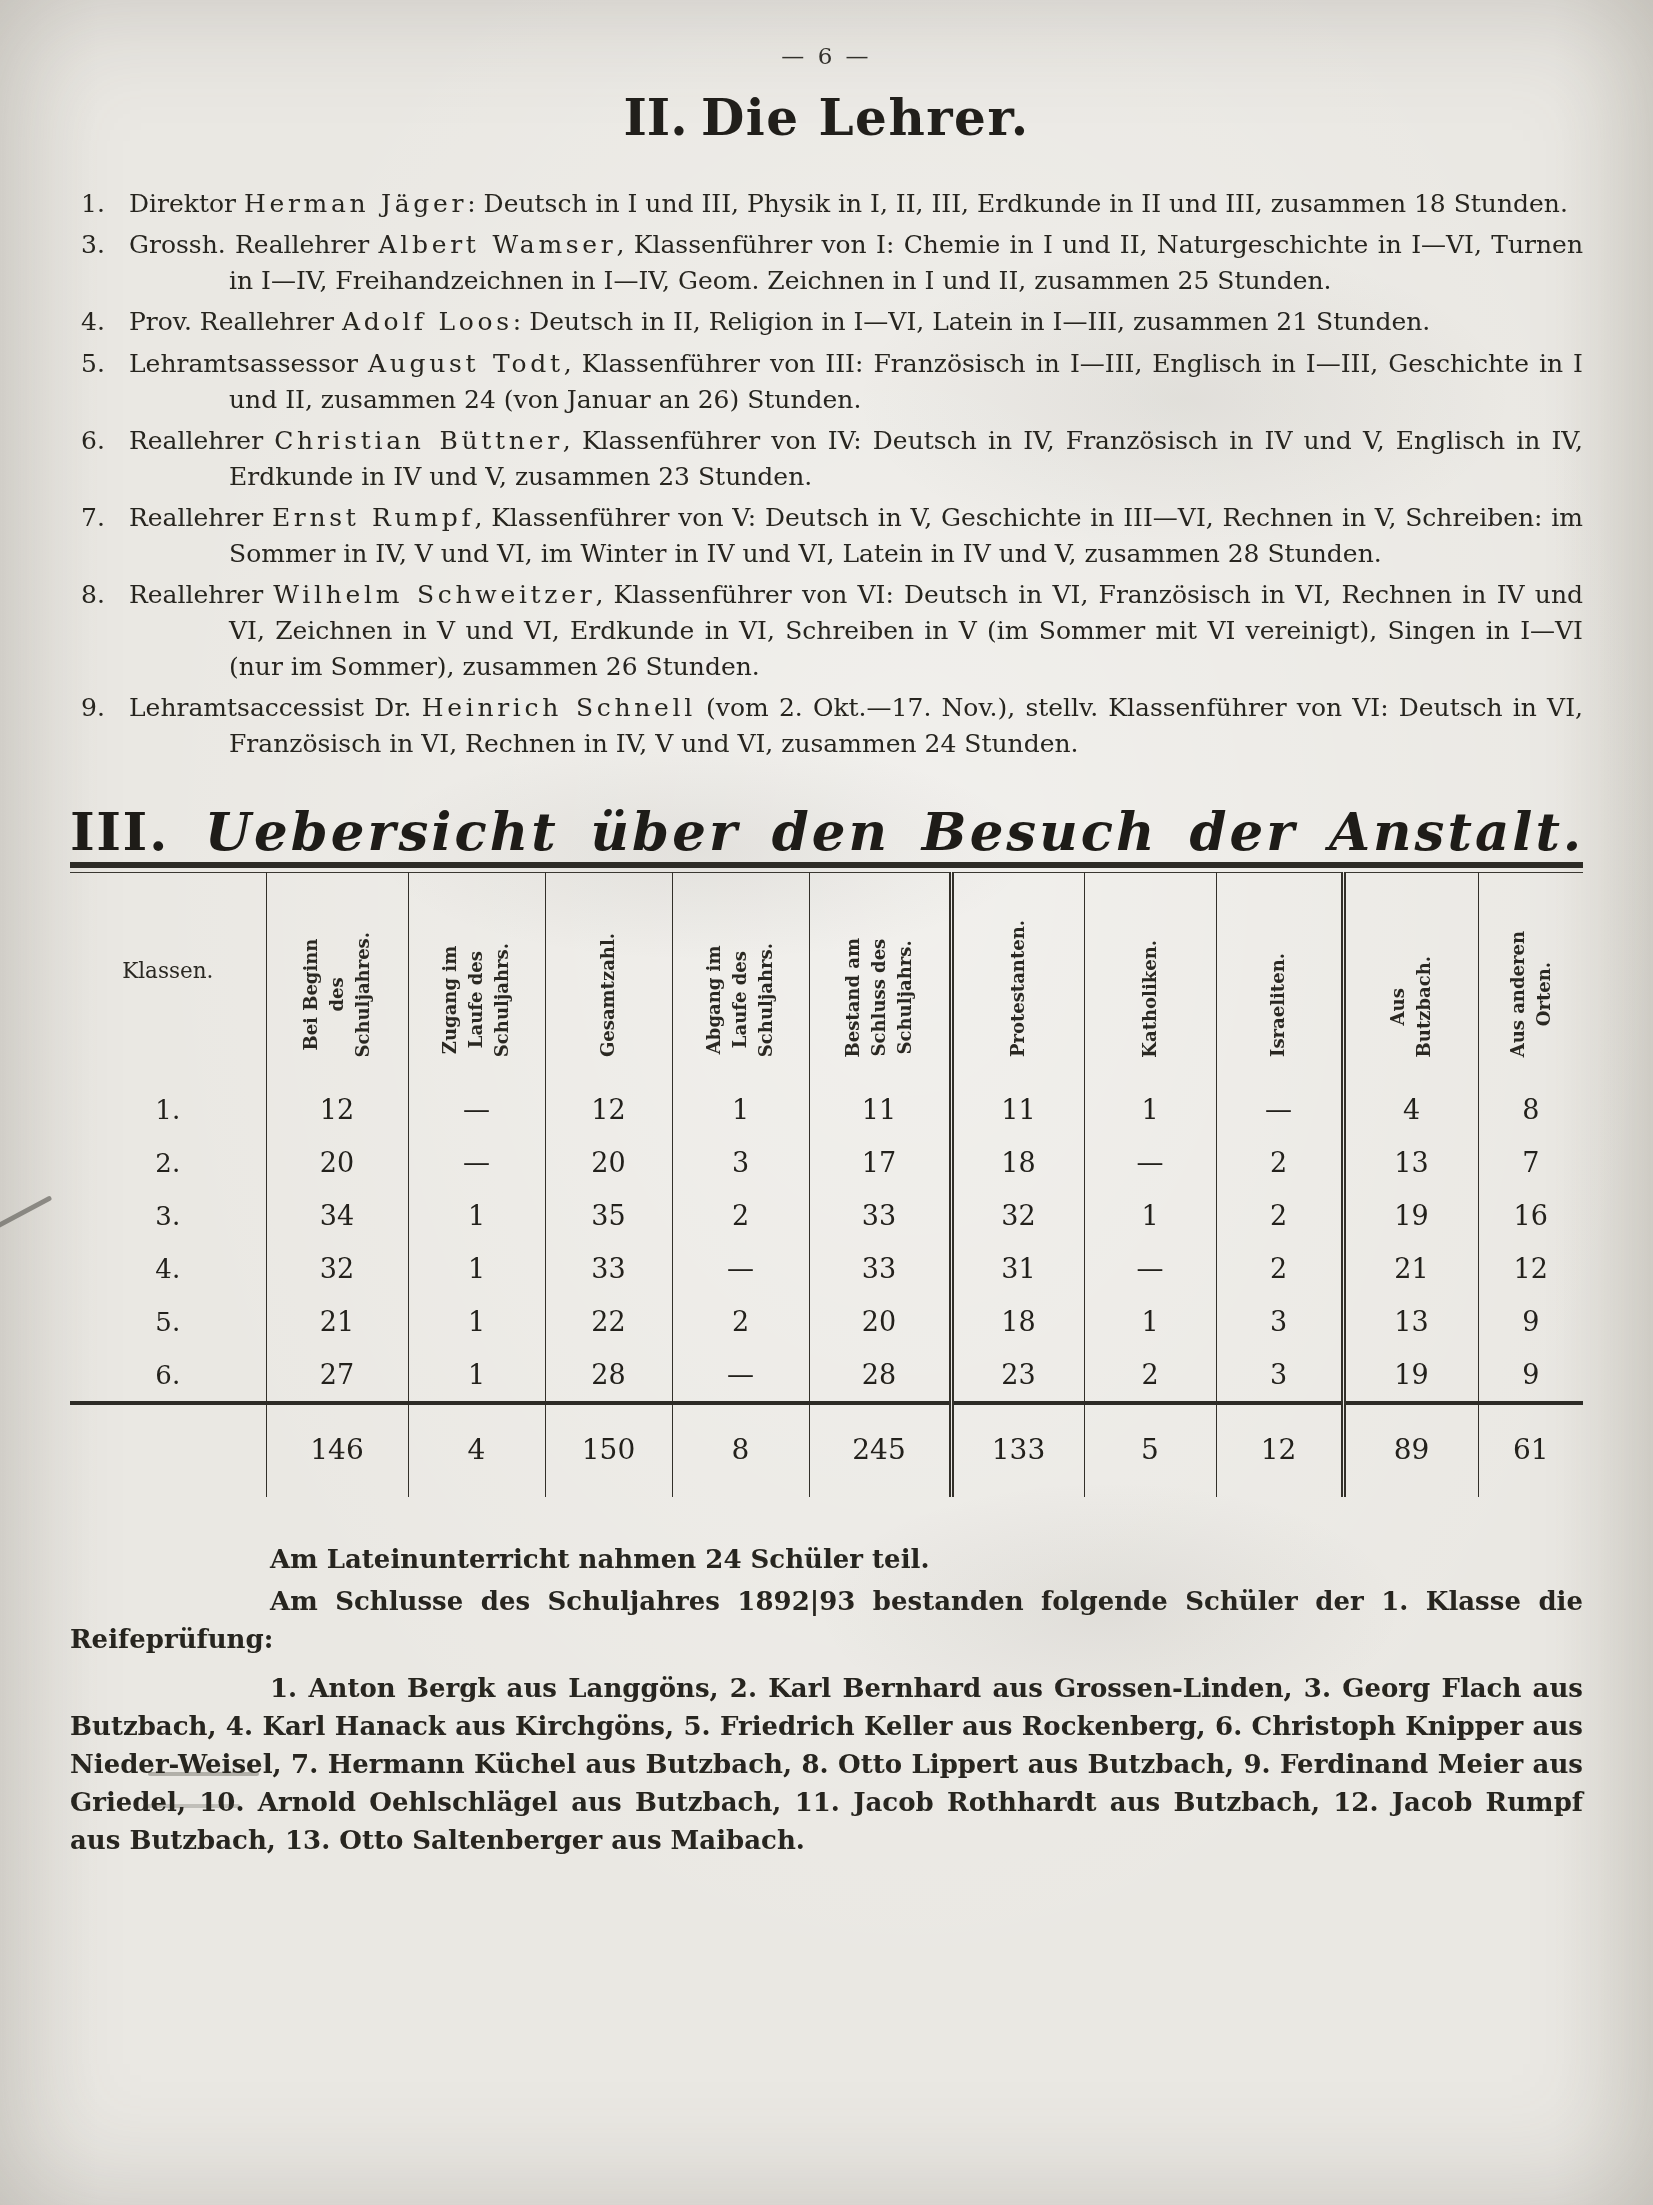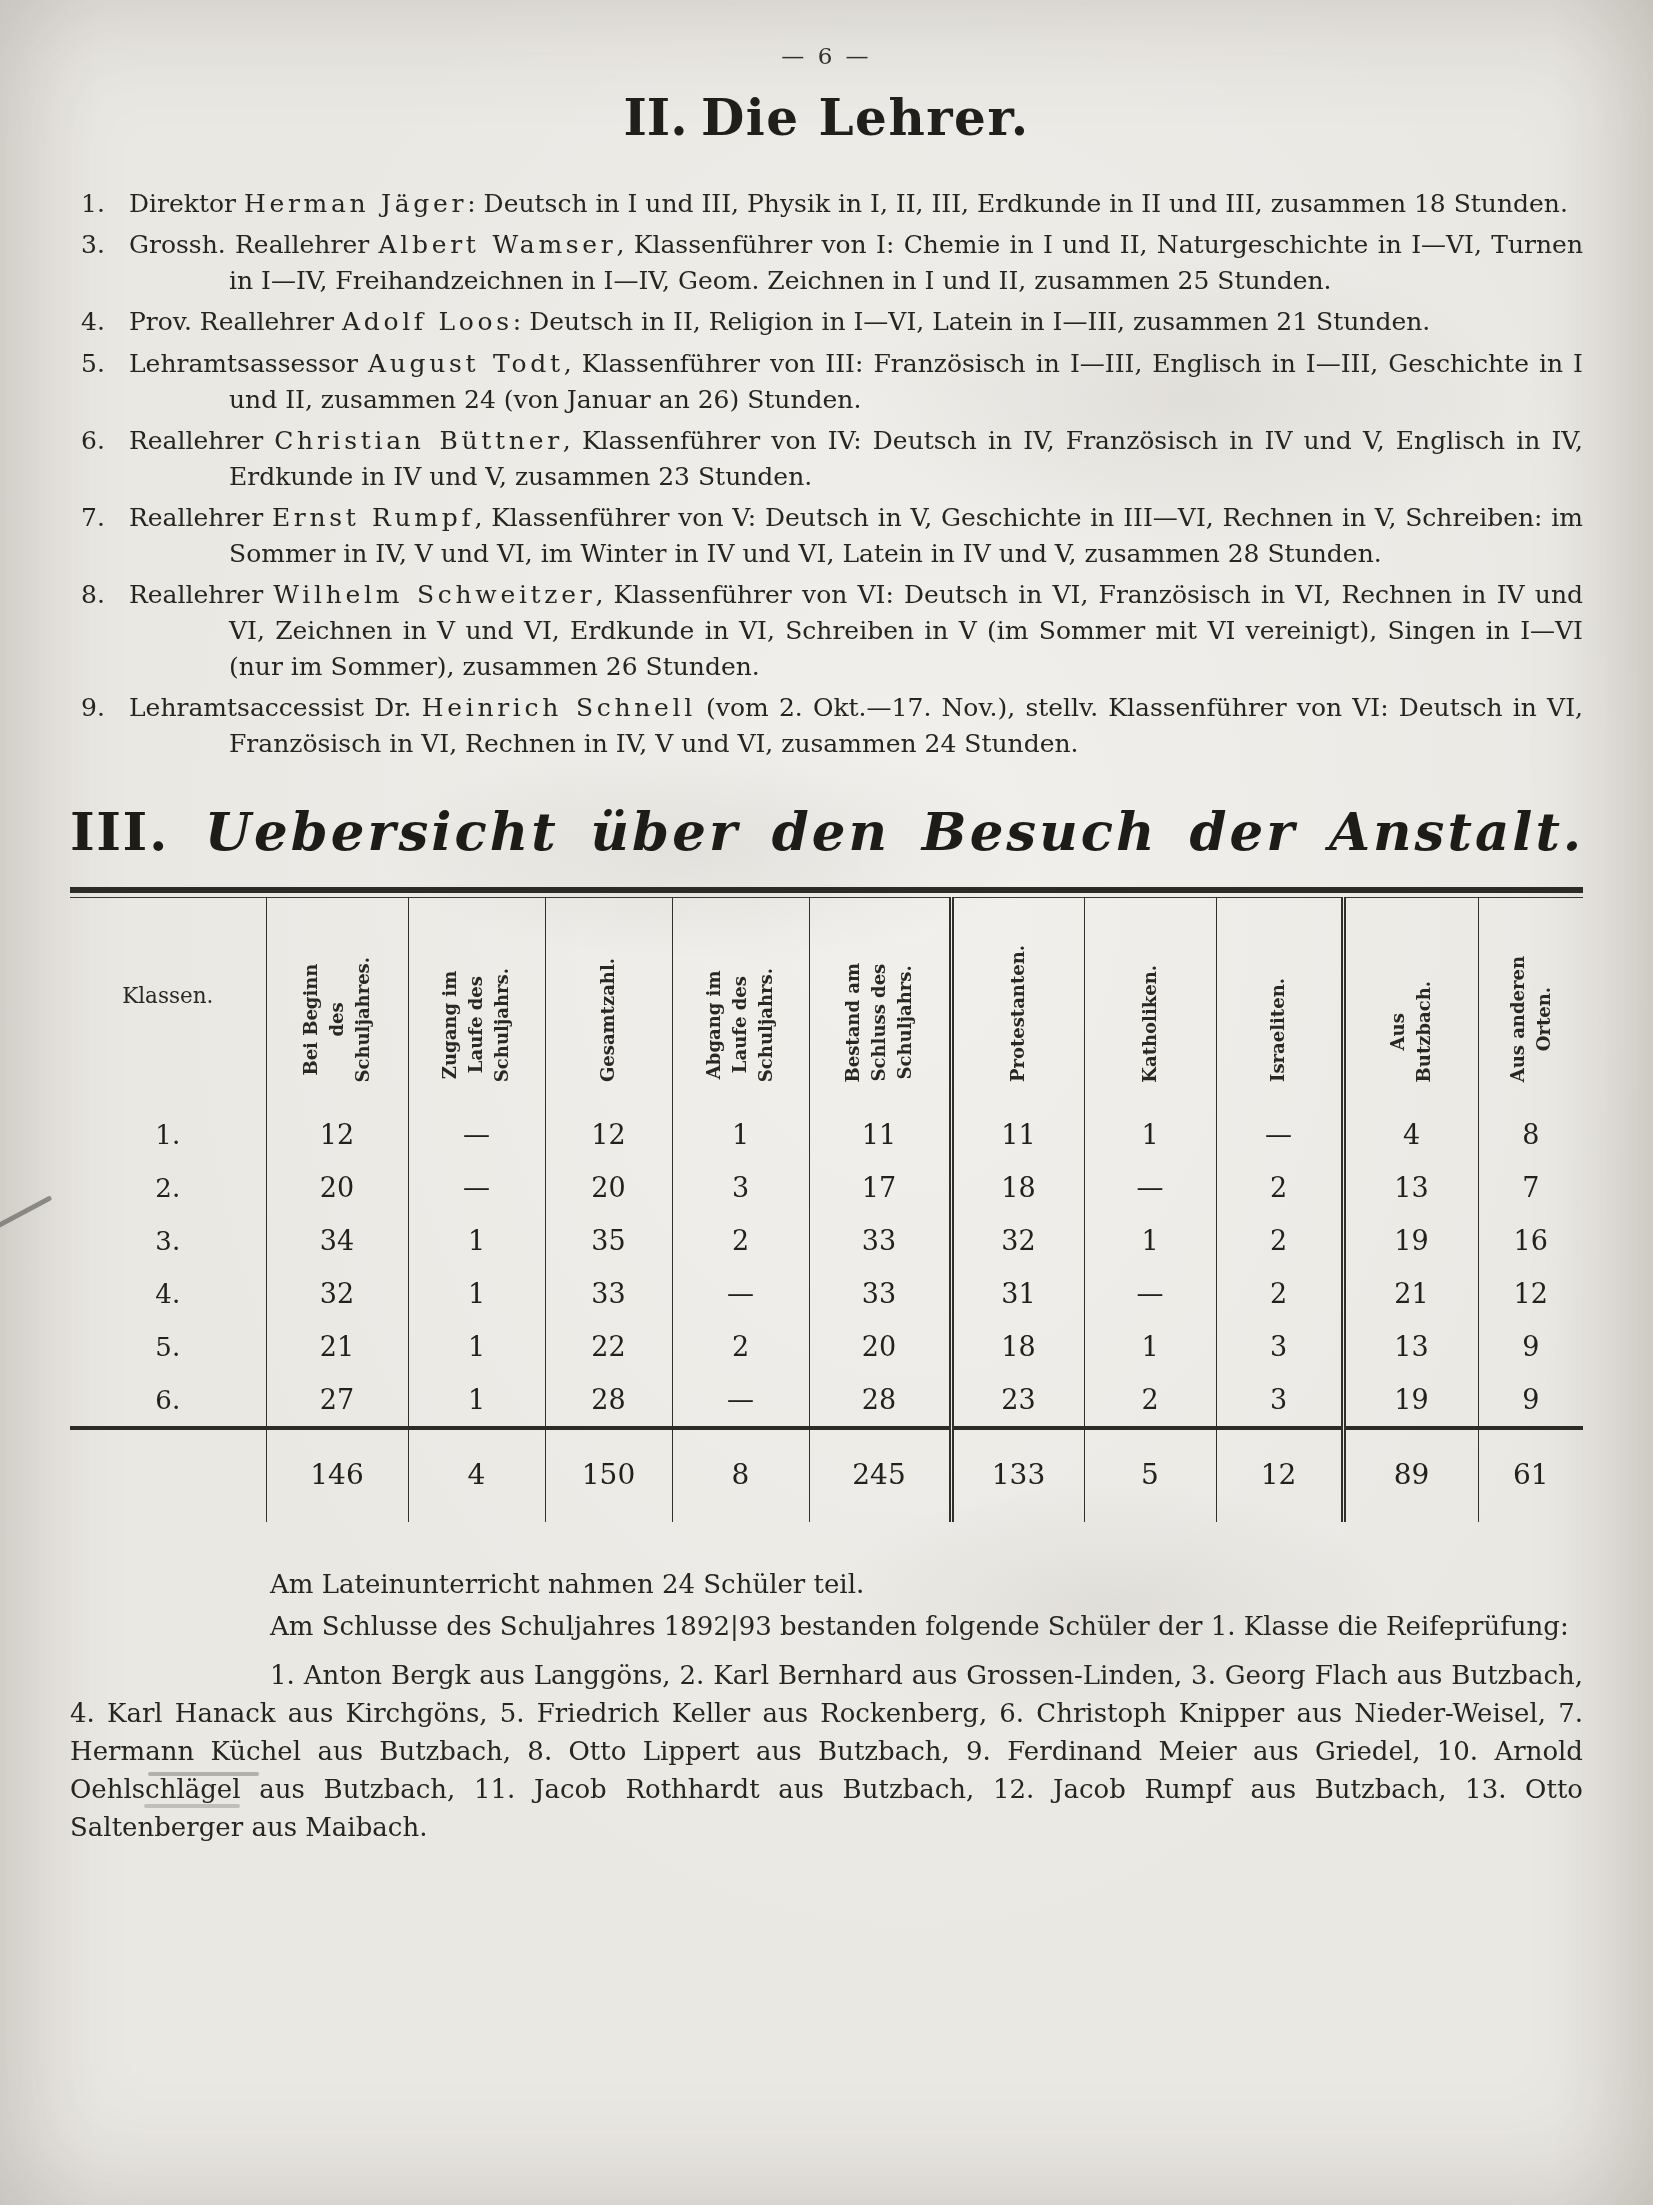--- a/index.html
+++ b/index.html
@@ -54,21 +54,20 @@
     margin-top: 38px;
     font-size: 53px;
     font-weight: bold;
     color: #1e1c18;
     white-space: nowrap;
   }
   .h-section3 .roman { font-style: normal; margin-right: 36px; letter-spacing: 1.5px; }
   .h-section3 .frak  { font-style: italic; letter-spacing: 3px; word-spacing: 10.4px; }
 
   .table-wrap {
-    margin-top: 25px;
     border-top: 6.7px solid #2d2b26;
     padding-top: 3.7px;
   }
   table.besuch {
     border-collapse: collapse;
     width: 1513px;
     border-top: 1.5px solid #3a3731;
     table-layout: fixed;
   }
   table.besuch th, table.besuch td { border: 0; }
@@ -106,21 +105,21 @@
     color: #23211c;
   }
   tbody tr.first td { padding-top: 16.3px; }
   td.klassen-c { font-size: 26px; }
   tr.totals td {
     border-top: 4.4px solid #2d2b26;
     padding: 19px 0 22px 0;
     font-size: 28px;
   }
 
-  .notes { margin-top: 43px; font-size: 26px; line-height: 38px; color: #27251f; }
+  .notes { margin-top: 43px; font-size: 26px; line-height: 38px; color: #27251f; font-weight: bold; }
   .note-p { text-align: justify; text-indent: 200px; margin: 0 0 10.4px 0; }
   .note-p.tight { margin-bottom: 4.4px; }
   .grads { text-align: justify; text-indent: 200px; margin: 0; }
 
   .ink-slash {
     position: absolute; left: -9px; top: 1210px;
     width: 64px; height: 5.2px;
     background: #5f5d58; opacity: .65;
     transform: rotate(-28deg); border-radius: 3px;
   }

